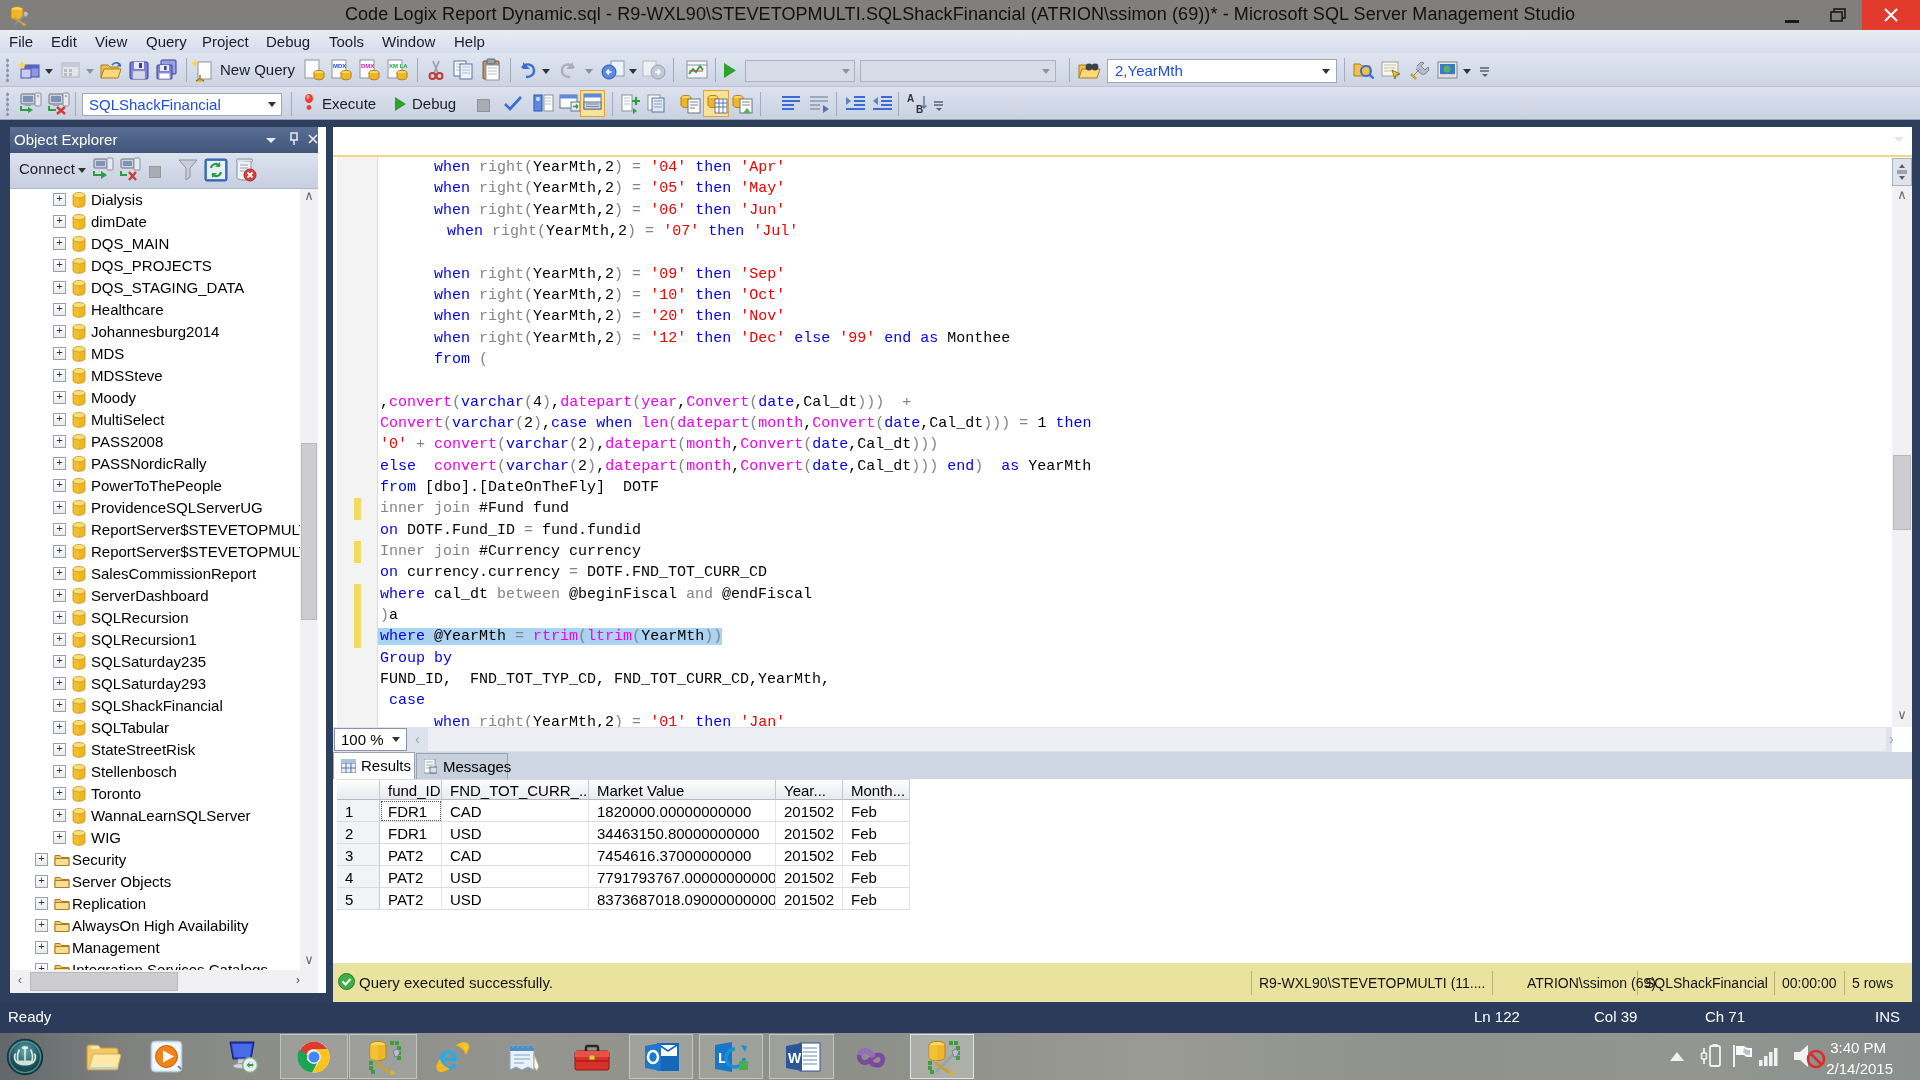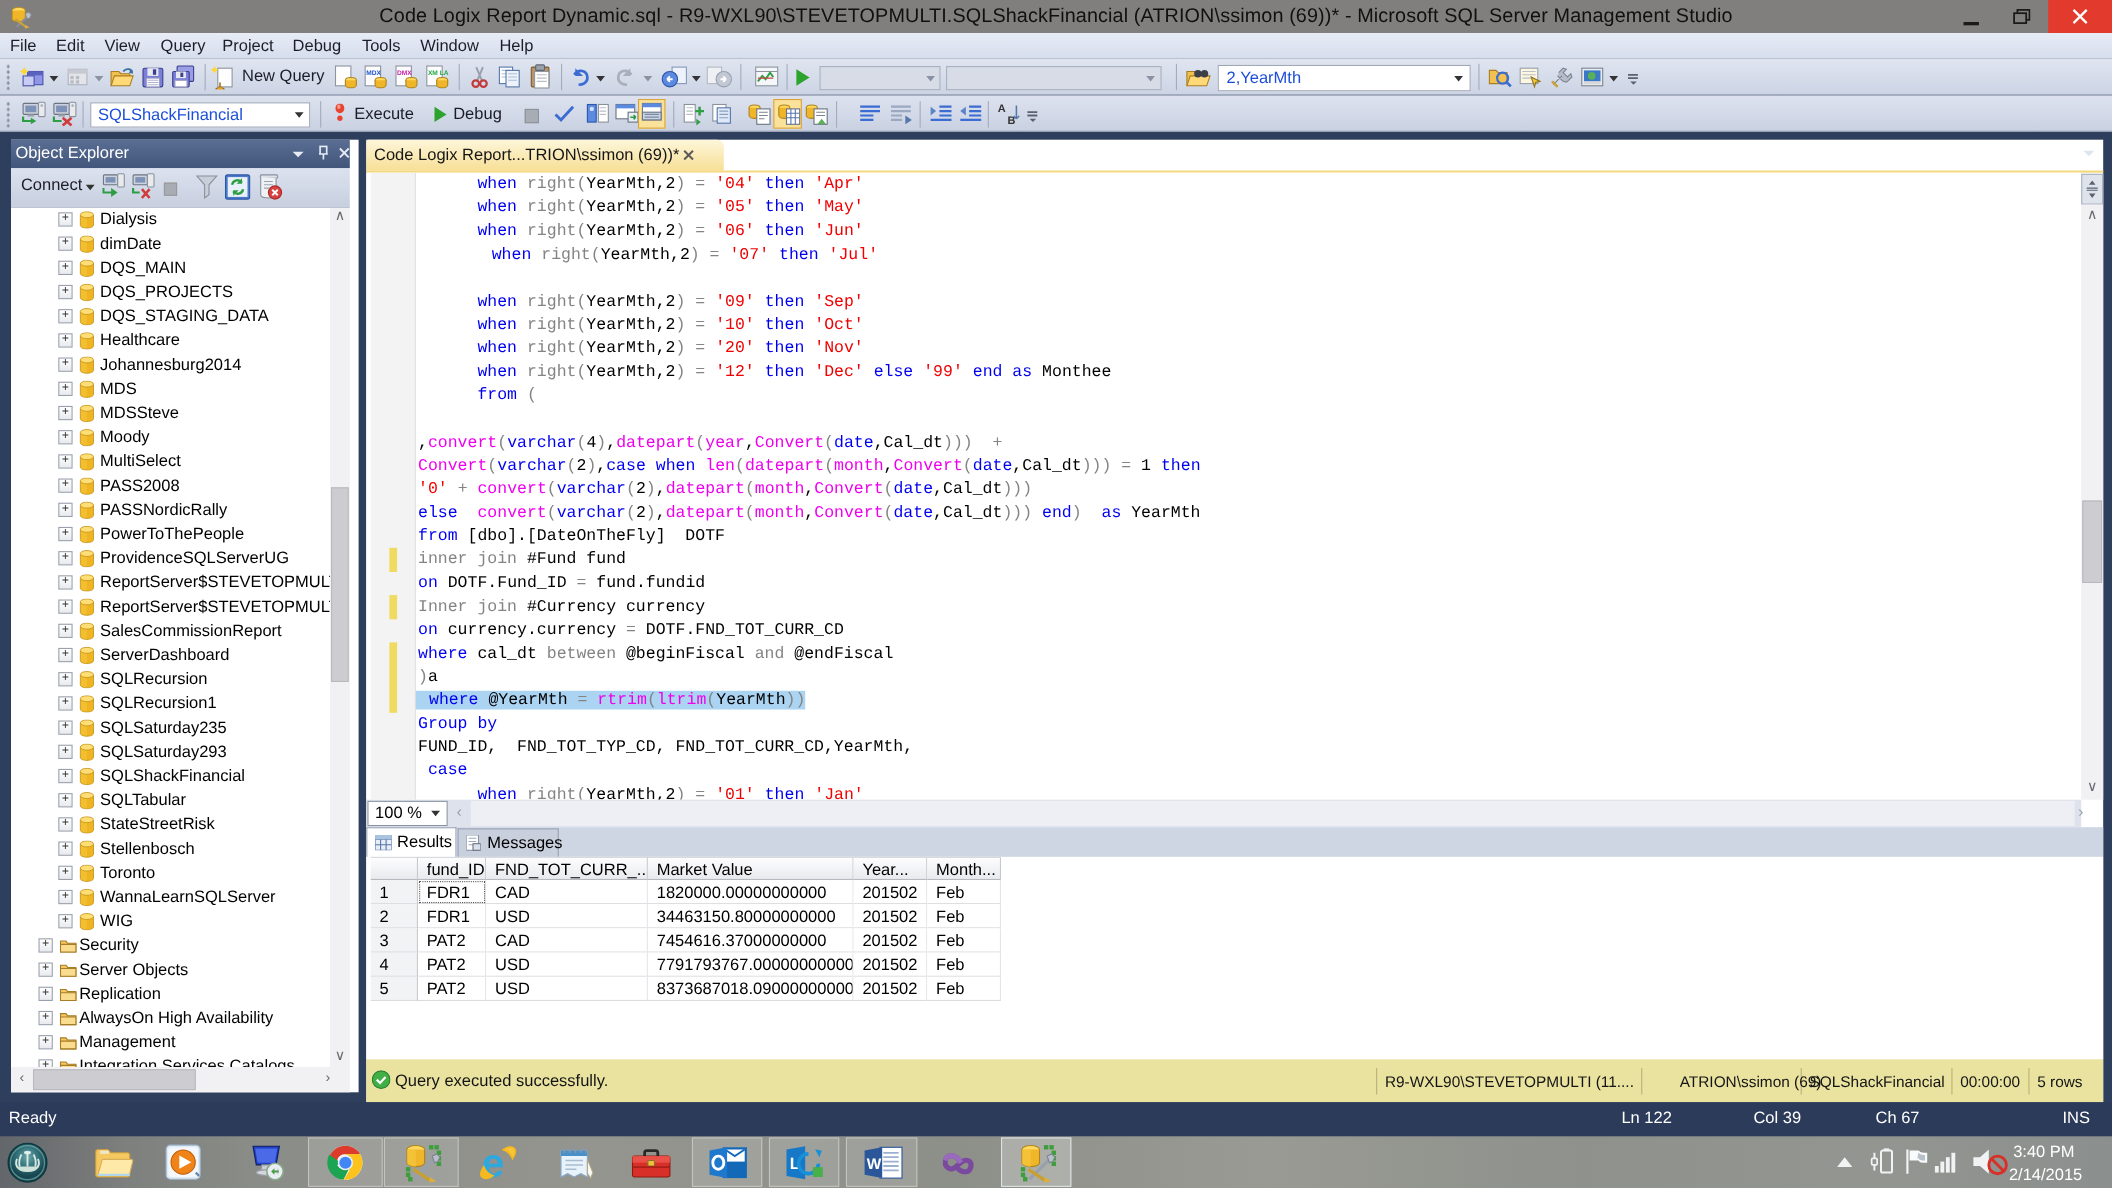--- a/index.html
+++ b/index.html
@@ -29,21 +29,21 @@
 .sarr{color:#6a6a70;font-size:13px;line-height:13px}
 
 #ed{left:333px;top:127px;width:1579px;height:875px;background:#fff}
 #edtab{left:0;top:0;width:325px;height:28px;background:linear-gradient(#fdf6da,#f7df96);border-radius:2px 6px 0 0;color:#161616;font-size:15px}
 #amber{left:0;top:28px;width:1579px;height:2px;background:#f3d87e}
 #code{left:0;top:30px;width:1559px;height:570px;background:#fff;overflow:hidden}
 .cl{position:absolute;left:0;white-space:pre;font-family:"Liberation Mono",monospace;font-size:15px;line-height:21px;color:#000}
 .k{color:#0000f0}.g{color:#848484}.s{color:#f00000}.f{color:#ee00ee}
 .ybar{left:21px;width:7px;background:#f0da60}
 #mline{left:44px;top:0;width:1px;height:570px;background:#dcdcdc}
-.selbg{background:#abd3f2;margin-left:-2px;padding-left:12px}
+.selbg{background:#abd3f2;margin-left:-2px;padding-left:2px}
 
 #zrow{left:0;top:600px;width:1559px;height:25px;background:#dde2ec}
 
 #rtabs{left:0;top:625px;width:1579px;height:27px;background:#cfd6e3}
 #grid{left:0;top:652px;width:1579px;height:184px;background:#fff}
 .gcell{position:absolute;font-size:15px;color:#000;white-space:nowrap;overflow:hidden}
 #ystat{left:0;top:836px;width:1579px;height:39px;background:#eae3a0;font-size:15px;color:#141414}
 .ysep{top:844px;width:1px;height:24px;background:#b8b177}
 .ytxt{top:848px;font-size:14px;color:#141414;white-space:nowrap}
 
@@ -768,26 +768,20 @@
 <div class="abs sbV" style="left:290px;top:62px;width:18px;height:782px"></div>
 <div class="abs sarr" style="left:290px;top:62px;width:18px;height:17px;text-align:center">∧</div>
 <div class="abs sarr" style="left:290px;top:826px;width:18px;height:17px;text-align:center">∨</div>
 <div class="abs sbT" style="left:291px;top:316px;width:16px;height:177px"></div>
 <div class="abs sbV" style="left:0px;top:843px;width:308px;height:23px"></div>
 <div class="abs sarr" style="left:2px;top:846px;width:16px;height:17px;text-align:center">‹</div>
 <div class="abs sarr" style="left:280px;top:846px;width:16px;height:17px;text-align:center">›</div>
 <div class="abs sbT" style="left:20px;top:845px;width:148px;height:19px"></div>
 </div>
 <div id="ed" class="abs">
-<div id="edtab" class="abs">
-        <span style="position:absolute;left:7px;top:5px">Code Logix Report...TRION\ssimon (69))*</span>
-        <svg class="abs" style="left:287px;top:8px" width="12" height="12" viewBox="0 0 12 12">
-          <path d="M2 2 l8 8 M10 2 l-8 8" stroke="#5a5a5a" stroke-width="1.8"></path>
-        </svg>
-      </div>
 <svg class="abs" style="left:1560px;top:9px" width="12" height="8" viewBox="0 0 12 8">
         <path d="M1 1 l5 5 5 -5z" fill="#dfe5ee"></path>
       </svg>
 <div id="amber" class="abs"></div>
 <div id="code" class="abs">
 <div class="abs" style="left:4px;top:0;width:40px;height:570px;background:#f3f3f3"></div>
 <div id="mline" class="abs"></div>
 <div class="abs ybar" style="top:341px;height:22px"></div>
 <div class="abs ybar" style="top:384px;height:22px"></div>
 <div class="abs ybar" style="top:427px;height:64px"></div>
@@ -976,21 +970,21 @@
 <div class="abs ytxt" style="left:926px">R9-WXL90\STEVETOPMULTI (11....</div>
 <div class="abs ytxt" style="left:1194px">ATRION\ssimon (69)</div>
 <div class="abs ytxt" style="left:1312px">SQLShackFinancial</div>
 <div class="abs ytxt" style="left:1449px">00:00:00</div>
 <div class="abs ytxt" style="left:1519px">5 rows</div>
 </div>
 <div id="sbar" class="abs">
       <span style="position:absolute;left:8px;top:6px">Ready</span>
       <span style="position:absolute;left:1474px;top:6px">Ln 122</span>
       <span style="position:absolute;left:1594px;top:6px">Col 39</span>
-      <span style="position:absolute;left:1705px;top:6px">Ch 67</span>
+      <span style="position:absolute;left:1705px;top:6px">Ch 71</span>
       <span style="position:absolute;left:1875px;top:6px">INS</span>
     </div>
 <div id="task" class="abs"></div>
 <div class="abs tkbox" style="left:280px;top:1034px;width:68px"></div>
 <div class="abs tkbox" style="left:349px;top:1034px;width:68px"></div>
 <div class="abs tkbox" style="left:629px;top:1034px;width:64px"></div>
 <div class="abs tkbox" style="left:699px;top:1034px;width:64px"></div>
 <div class="abs tkbox" style="left:769px;top:1034px;width:65px"></div>
 <div class="abs tkbox act" style="left:910px;top:1034px;width:64px"></div>
 <svg class="abs" style="left:6px;top:1038px" width="38" height="38" viewBox="0 0 38 38">

